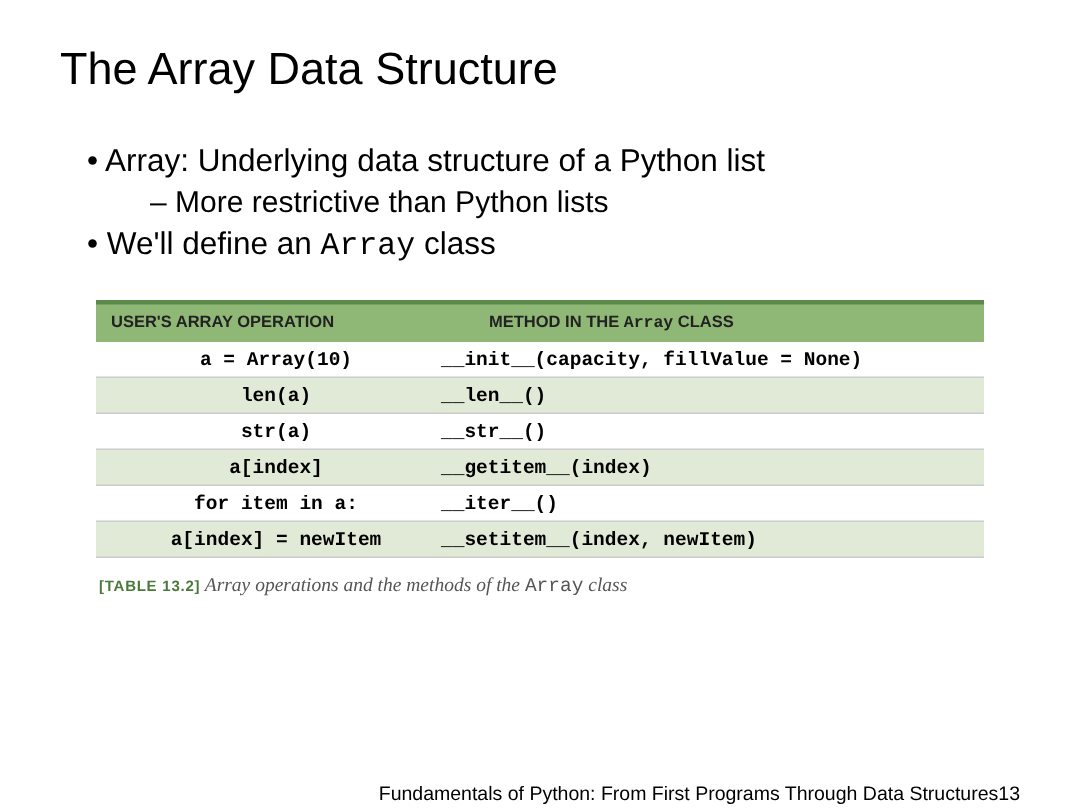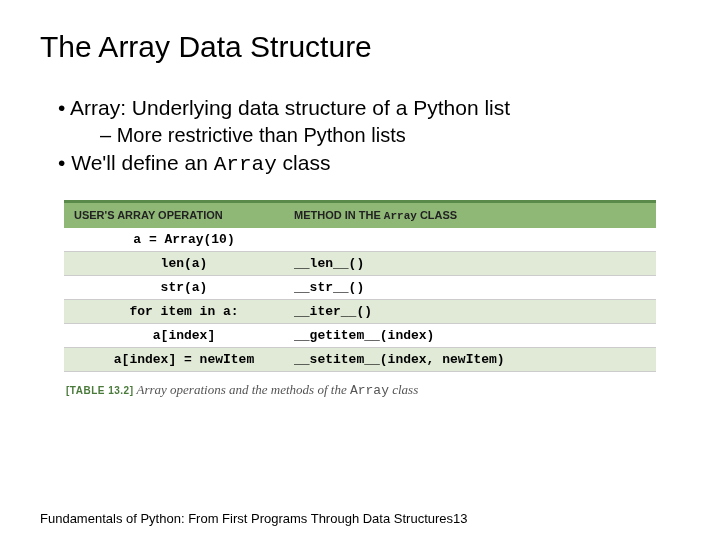--- a/index.html
+++ b/index.html
@@ -43,20 +43,21 @@
   }
   .thead {
     display: flex;
     background: #8fb877;
     border-top: 3px solid #5a8a4a;
     font-family: Verdana, sans-serif;
     font-size: 11px;
     font-weight: bold;
     color: #222;
     padding: 6px 10px;
+    gap: 32px;
   }
   .th1 { flex: 0 0 220px; }
   .th2 { flex: 1; }
   .tbody .row {
     display: flex;
     padding: 4px 10px;
     font-family: "Courier New", monospace;
     font-weight: bold;
     font-size: 13px;
     border-bottom: 1px solid #ccc;
@@ -79,25 +80,25 @@
     font-size: 10px;
     color: #4a7a3a;
     letter-spacing: 0.5px;
   }
   .caption .cmono {
     font-family: "Courier New", monospace;
     font-style: normal;
   }
   .footer {
     position: absolute;
-    bottom: 14px;
+    bottom: 4px;
     left: 40px;
     right: 40px;
     display: flex;
-    justify-content: flex-start;
+    justify-content: flex-end;
     font-size: 13px;
   }
 </style>
 </head>
 <body>
 
 <h1 class="title">The Array Data Structure</h1>
 
 <div class="bullets">
   <div class="b1">Array: Underlying data structure of a Python list</div>
@@ -110,36 +111,37 @@
 <div class="table-wrap">
   <div class="thead">
     <div class="th1">USER'S ARRAY OPERATION</div>
     <div class="th2">
       <span>METHOD IN THE </span><span class="mono">Array</span><span> CLASS</span>
     </div>
   </div>
   <div class="tbody">
     <div class="row">
       <div class="td1">a = Array(10)</div>
+      <div class="td2">__init__(capacity, fillValue = None)</div>
     </div>
     <div class="row">
       <div class="td1">len(a)</div>
       <div class="td2">__len__()</div>
     </div>
     <div class="row">
       <div class="td1">str(a)</div>
       <div class="td2">__str__()</div>
     </div>
     <div class="row">
+      <div class="td1">a[index]</div>
+      <div class="td2">__getitem__(index)</div>
+    </div>
+    <div class="row">
       <div class="td1">for item in a:</div>
       <div class="td2">__iter__()</div>
-    </div>
-    <div class="row">
-      <div class="td1">a[index]</div>
-      <div class="td2">__getitem__(index)</div>
     </div>
     <div class="row">
       <div class="td1">a[index] = newItem</div>
       <div class="td2">__setitem__(index, newItem)</div>
     </div>
   </div>
 </div>
 
 <div class="caption">
   <span class="tag">[TABLE 13.2]</span><span> Array operations and the methods of the </span><span class="cmono">Array</span><span> class</span>

